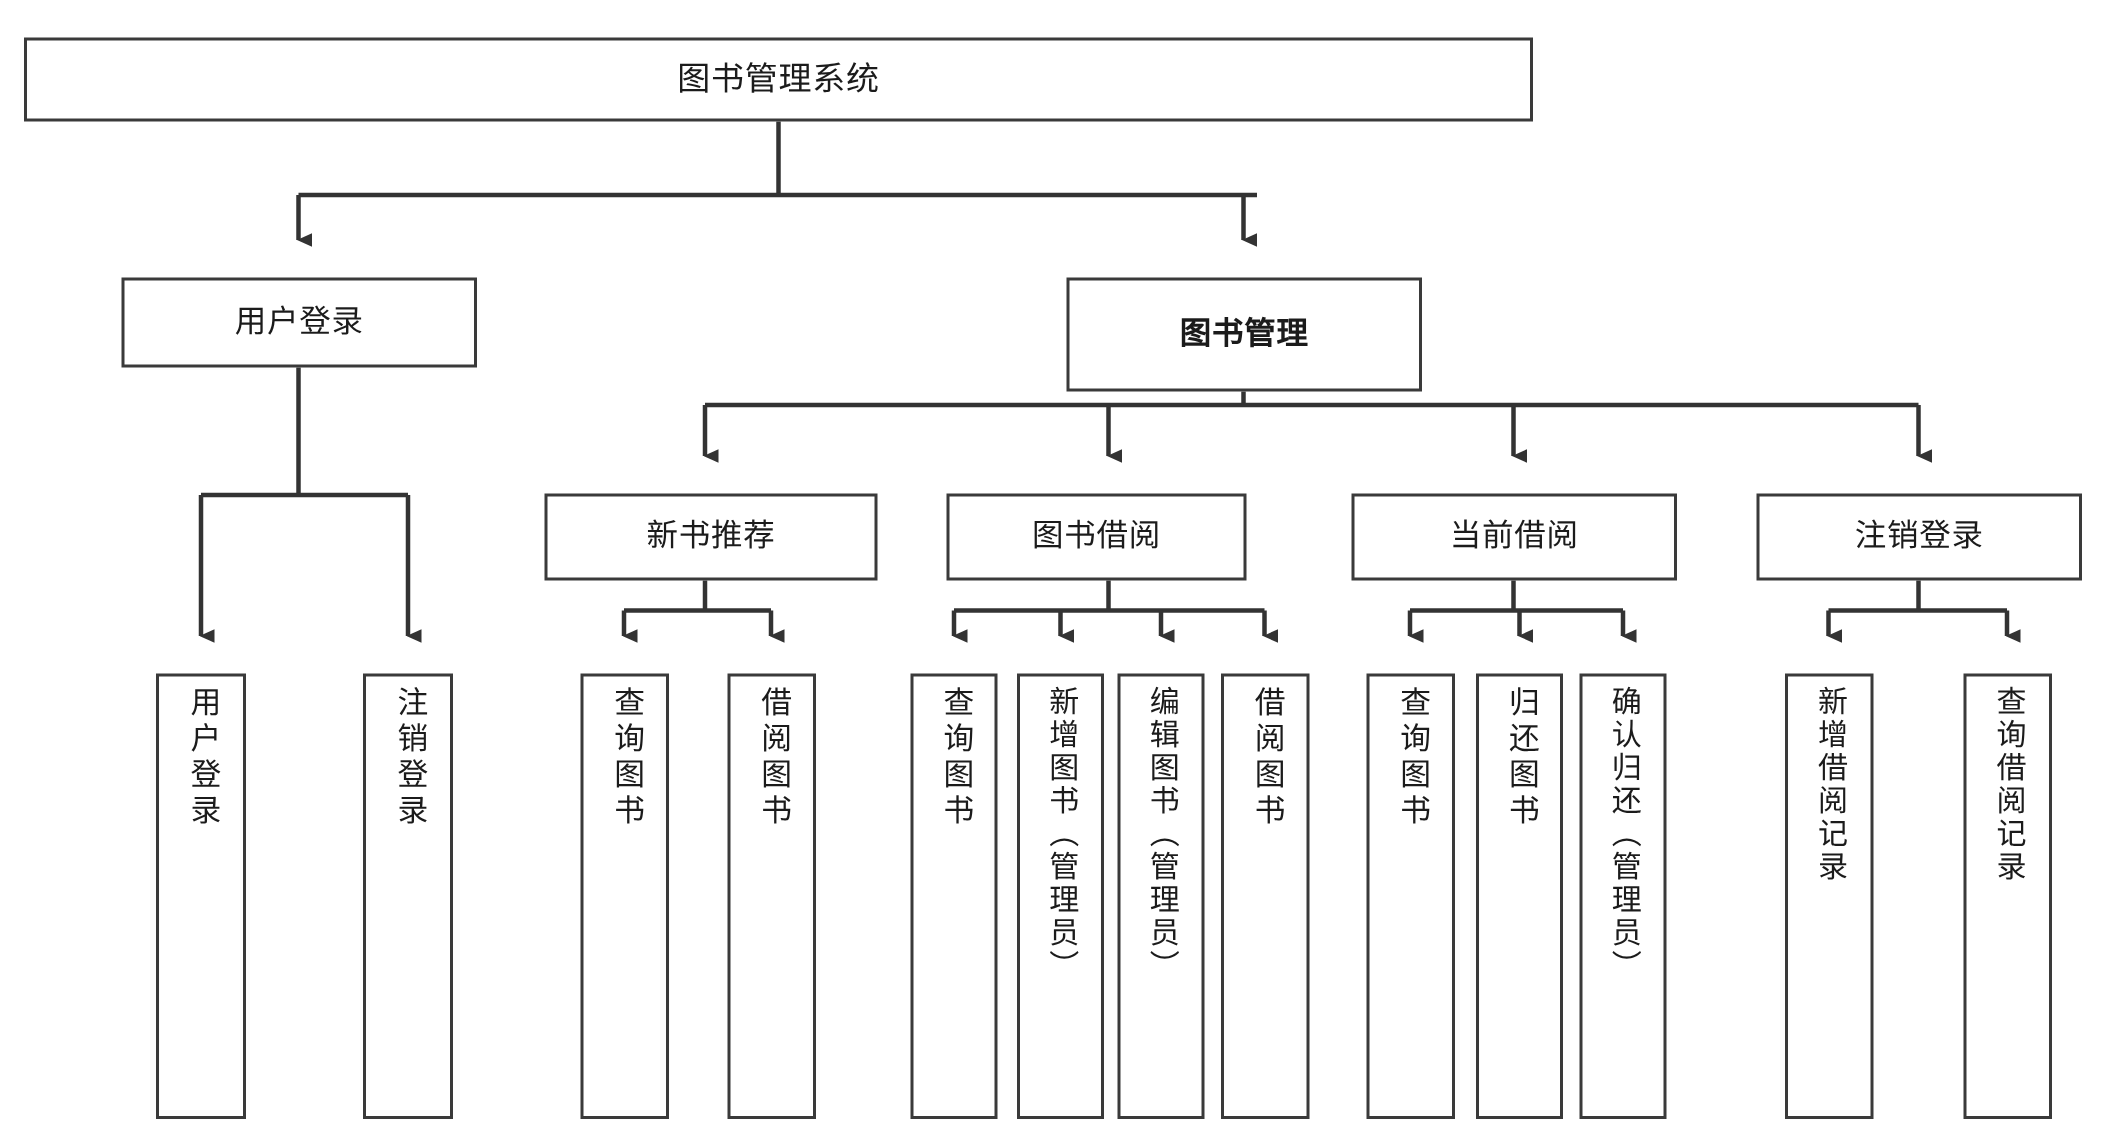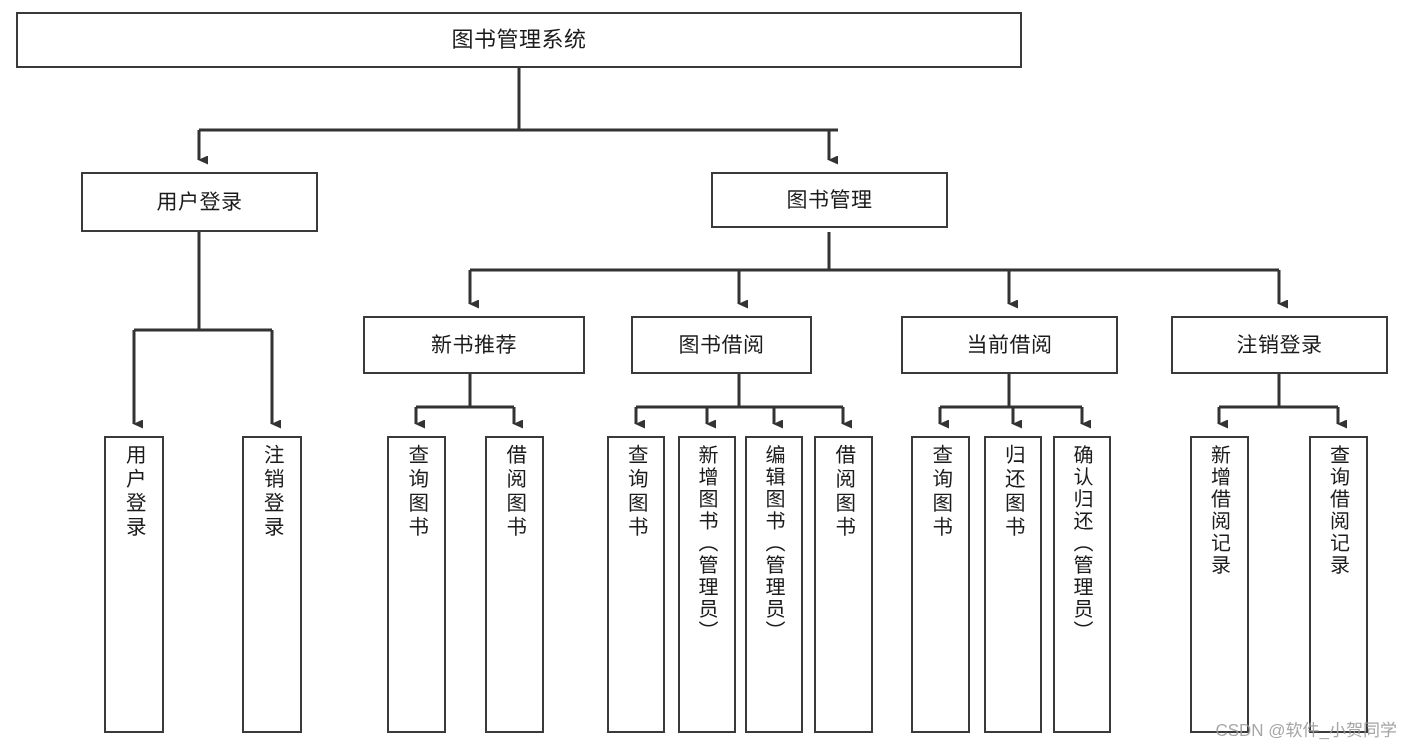--- a/index.html
+++ b/index.html
@@ -29,20 +29,21 @@
   }
   .node {
     position: absolute;
     box-sizing: border-box;
     background: #ffffff;
     border: 2.5px solid #3a3a3a;
     display: flex;
     align-items: center;
     justify-content: center;
     z-index: 2;
+    margin-top: 13px;
   }
   .node .node-label {
     display: block;
     text-align: center;
     color: #1b1b1b;
     line-height: 1.18;
     white-space: nowrap;
   }
   
   .node.horiz .node-label {
@@ -138,28 +139,28 @@
     </g>
   </svg>
 
   <div class="node horiz root" style="left:16px; top:12px; width:1006px; height:56px;">
     <span class="node-label">图书管理系统</span>
   </div>
 
   <div class="node horiz" style="left:81px; top:172px; width:237px; height:60px;">
     <span class="node-label">用户登录</span>
   </div>
-  <div class="node horiz" style="left:711px; top:172px; width:237px; height:56px;">
+  <div class="node horiz" style="left:711px; top:172px; width:237px; height:76px;font-weight:bold;">
     <span class="node-label">图书管理</span>
   </div>
 
   <div class="node horiz" style="left:363px; top:316px; width:222px; height:58px;">
     <span class="node-label">新书推荐</span>
   </div>
-  <div class="node horiz" style="left:631px; top:316px; width:181px; height:58px;">
+  <div class="node horiz" style="left:631px; top:316px; width:200px; height:58px;">
     <span class="node-label">图书借阅</span>
   </div>
   <div class="node horiz" style="left:901px; top:316px; width:217px; height:58px;">
     <span class="node-label">当前借阅</span>
   </div>
   <div class="node horiz" style="left:1171px; top:316px; width:217px; height:58px;">
     <span class="node-label">注销登录</span>
   </div>
 
   <div class="node vert" style="left:104px; top:436px; width:60px; height:297px;">
@@ -199,15 +200,14 @@
     <span class="node-label">确认归还（管理员）</span>
   </div>
 
   <div class="node vert tall" style="left:1190px; top:436px; width:59px; height:297px;">
     <span class="node-label">新增借阅记录</span>
   </div>
   <div class="node vert tall" style="left:1309px; top:436px; width:59px; height:297px;">
     <span class="node-label">查询借阅记录</span>
   </div>
 
-  <div id="watermark">CSDN @软件_小贺同学</div>
 
 </div>
 
 </body></html>

